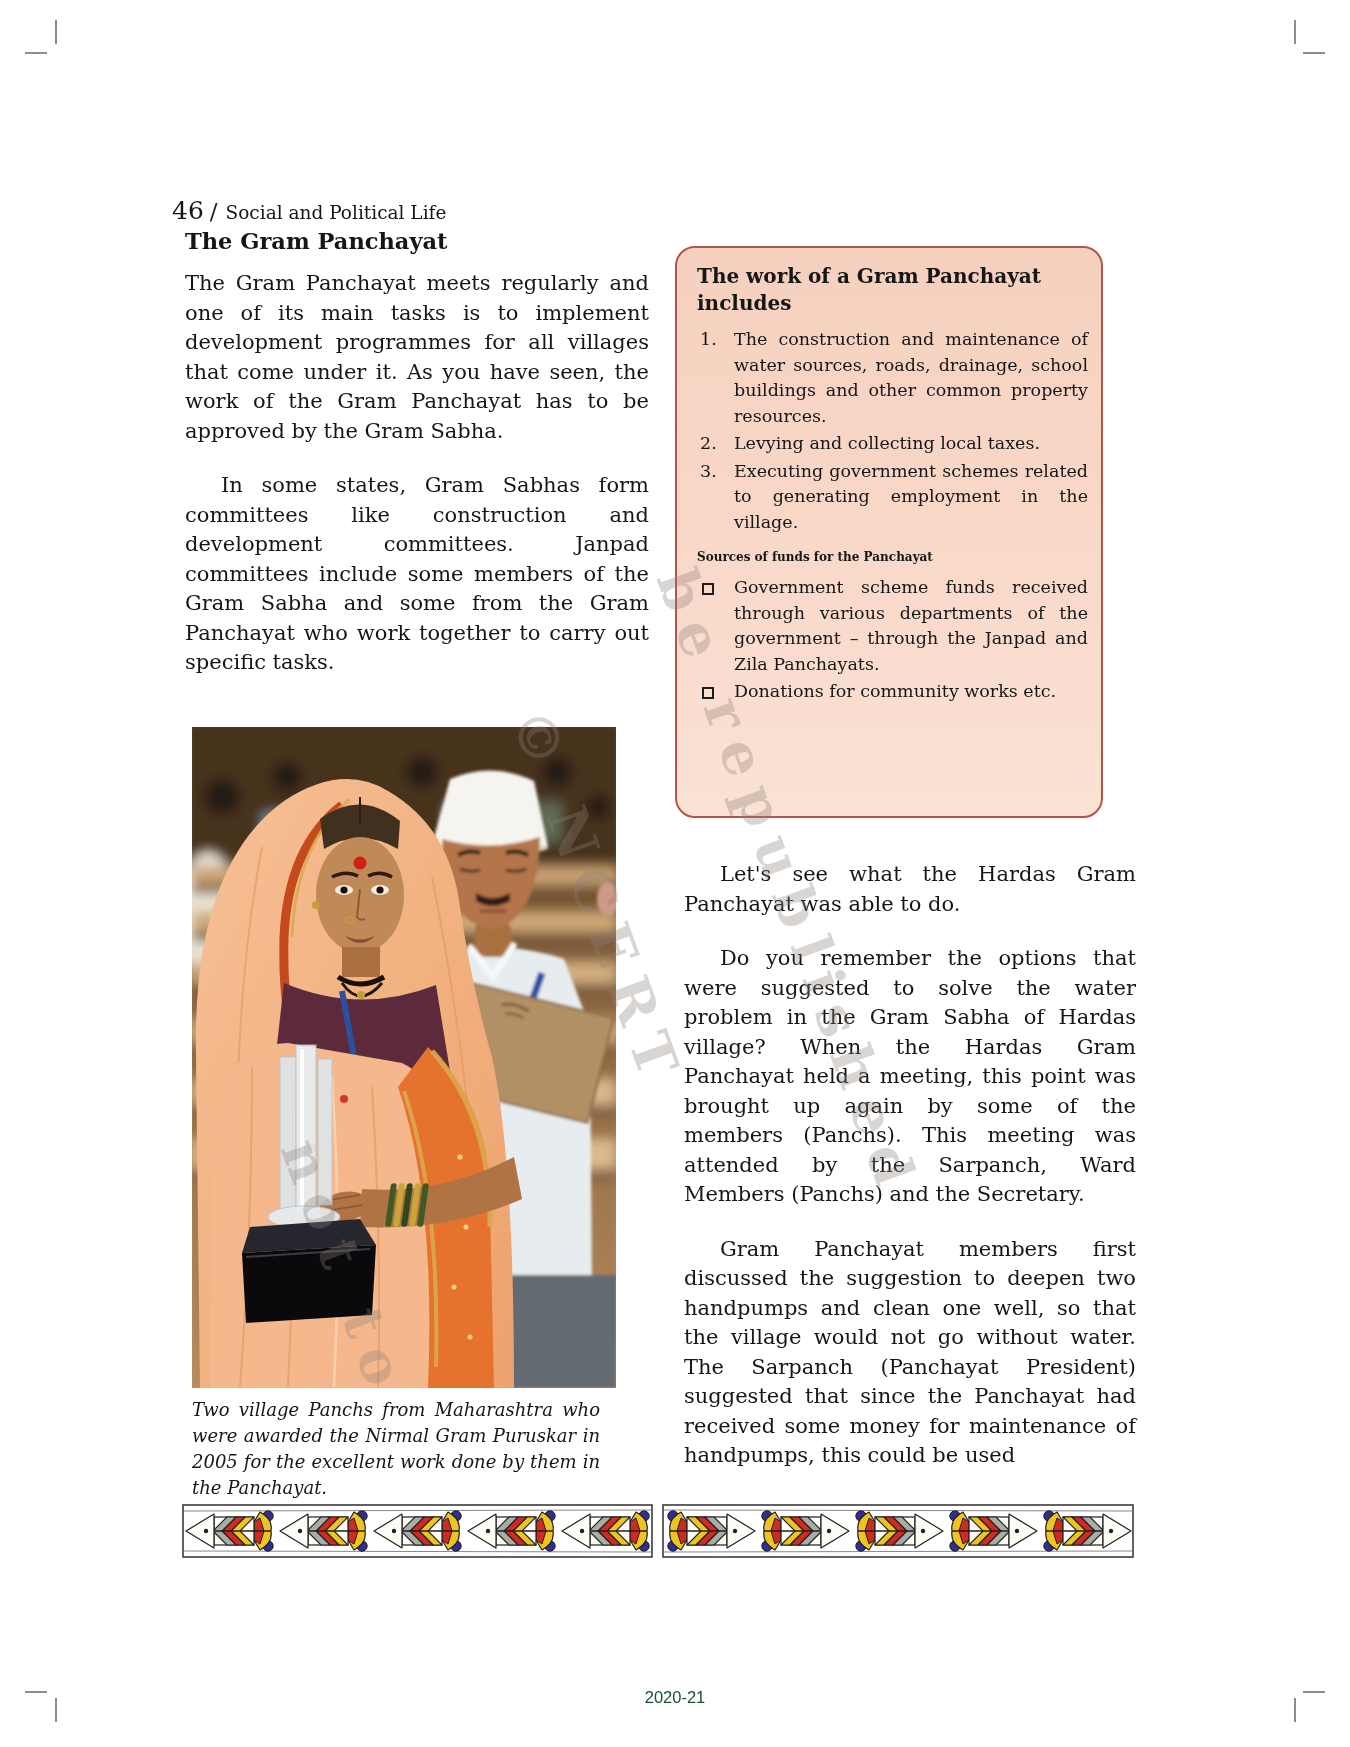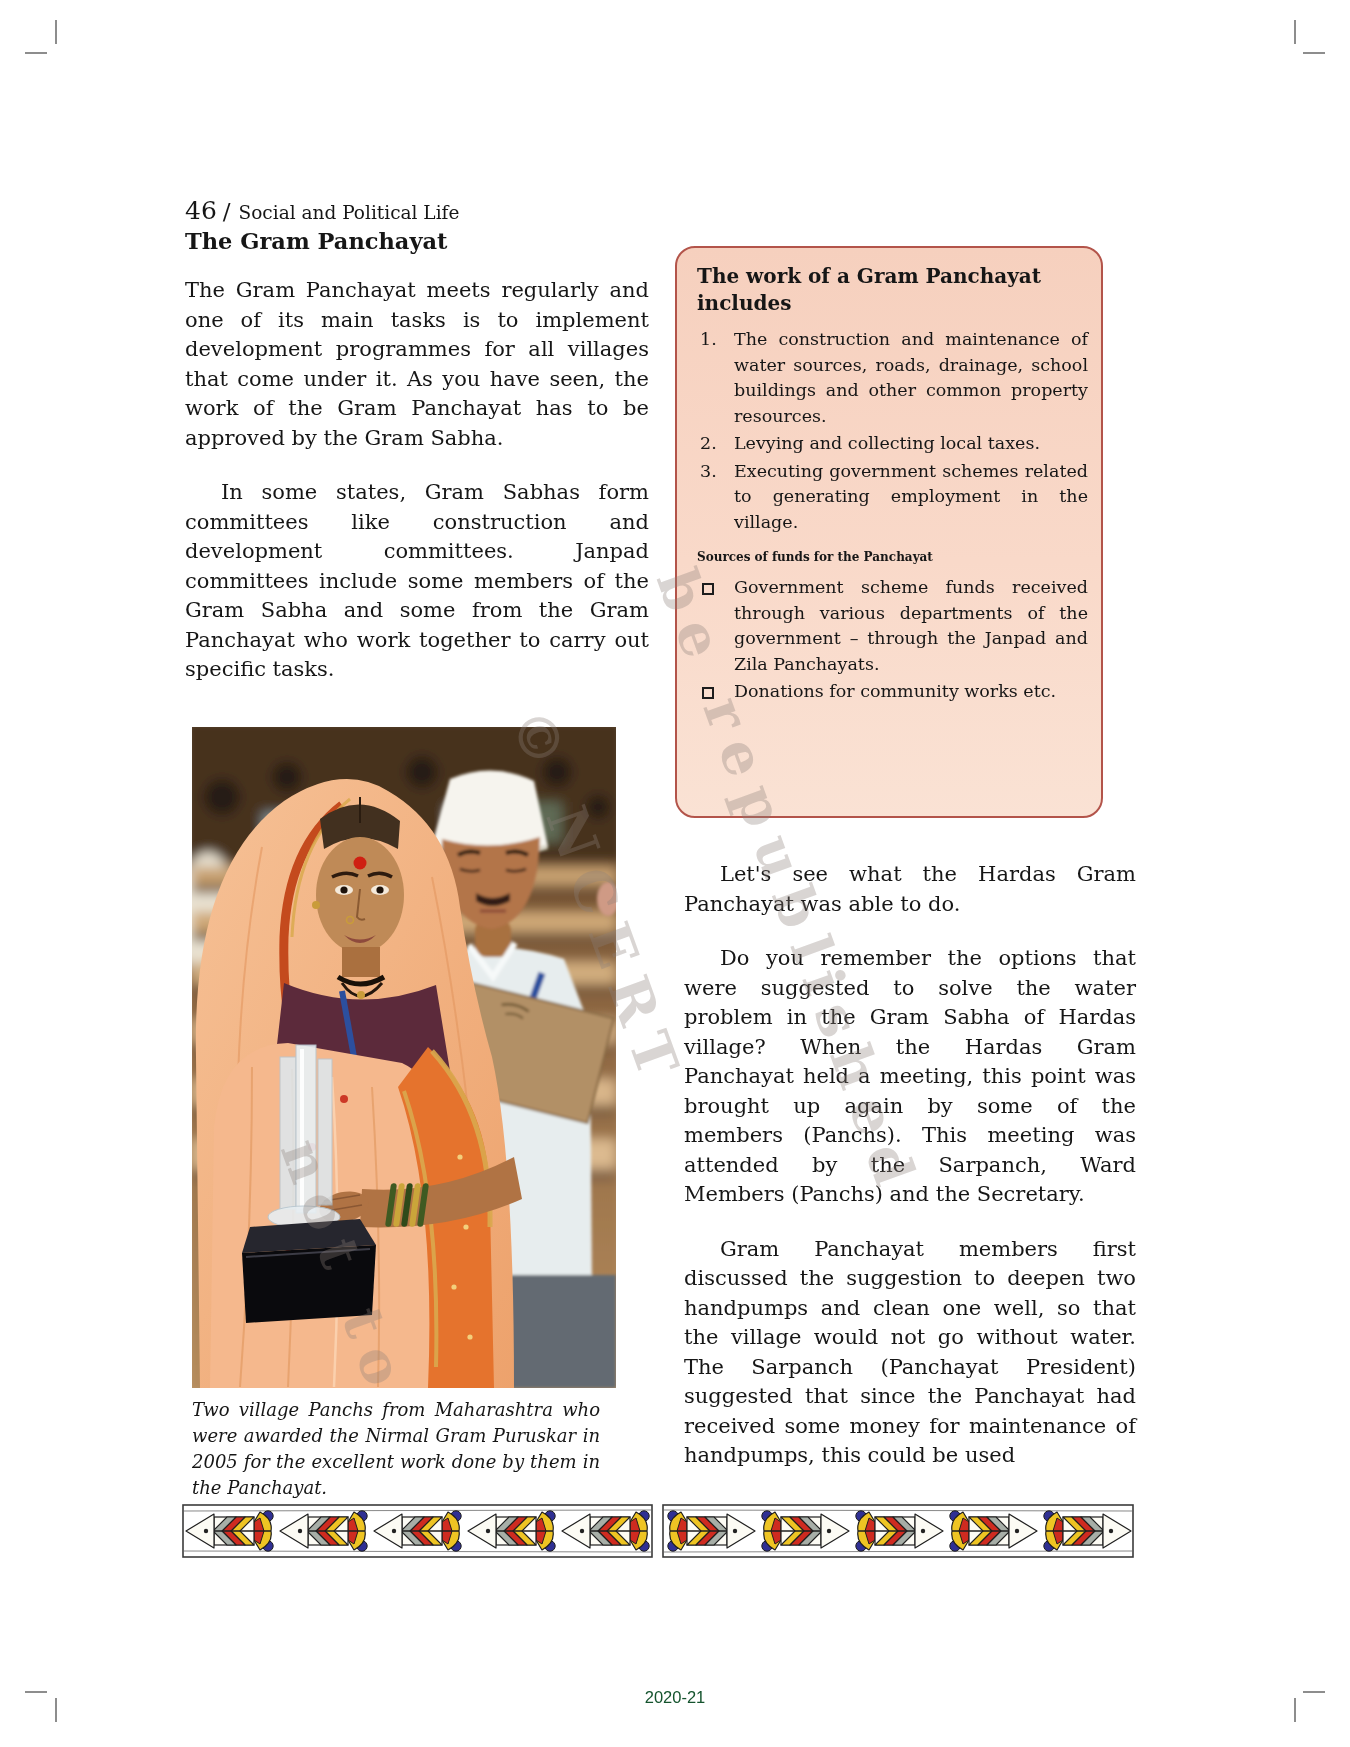--- a/index.html
+++ b/index.html
@@ -1,26 +1,26 @@
 <!DOCTYPE html>
 <html><head>
 <meta charset="utf-8">
 <style>
   html,body{margin:0;padding:0;background:#ffffff;}
   .page{position:relative;width:1350px;height:1747px;background:#ffffff;overflow:hidden;
         font-family:"DejaVu Serif",serif;color:#161616;}
   
   .mark{position:absolute;background:#8d8d8d;}
   
-  .header{position:absolute;left:185px;top:196px;font-size:18.5px;white-space:nowrap;}
+  .header{position:absolute;left:172px;top:196px;font-size:18.5px;white-space:nowrap;}
   .header .pgnum{font-size:25px;}
   .header .sep{font-size:23px;margin:0 8px 0 6px;}
   
   .leftcol{position:absolute;left:185px;top:228px;width:464px;}
-  .heading{font-size:22.5px;font-weight:bold;margin:0 0 22px 0;}
+  .heading{font-size:22.5px;font-weight:bold;margin:0 0 15px 0;}
   p.body{font-size:21px;line-height:29.5px;text-align:justify;margin:0 0 25px 0;}
   .indent{text-indent:36px;}
   
   .photo-fig{position:absolute;left:192px;top:727px;width:408px;margin:0;}
   .photo-fig svg{display:block;}
   .caption{margin-top:9px;font-style:italic;font-size:18px;line-height:26px;text-align:justify;}
   
   .infobox{position:absolute;left:675px;top:246px;width:428px;height:572px;box-sizing:border-box;
            background:linear-gradient(180deg,#f6d0be 0%,#f9d9c9 55%,#fae2d4 100%);
            border:2.5px solid #b3544a;border-radius:20px;padding:15px 13px 10px 20px;}

